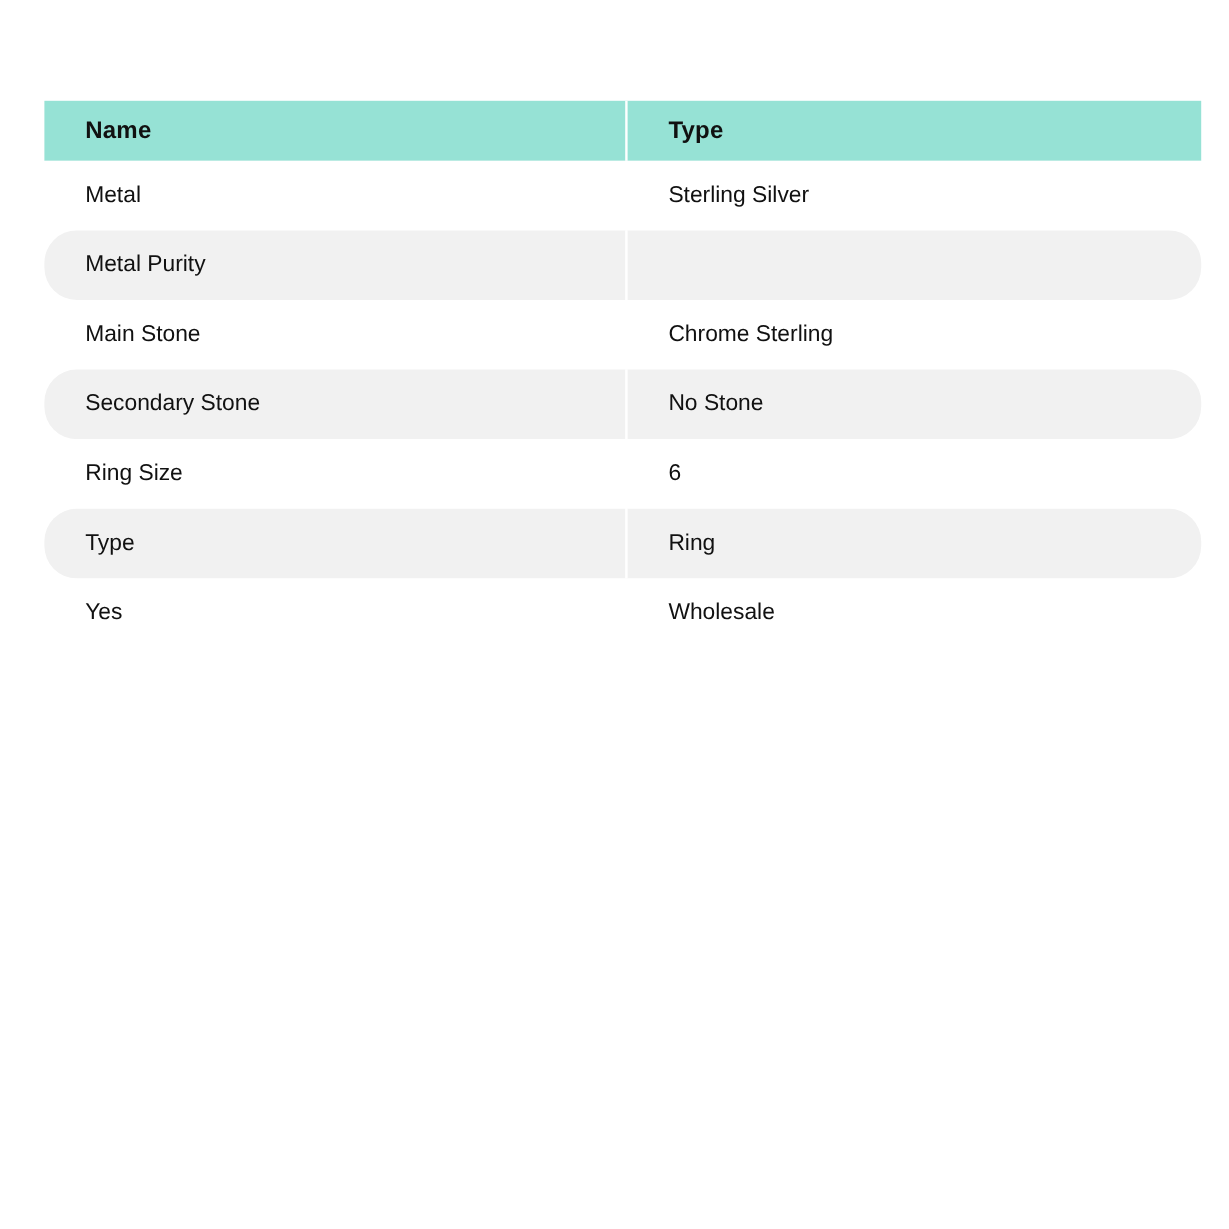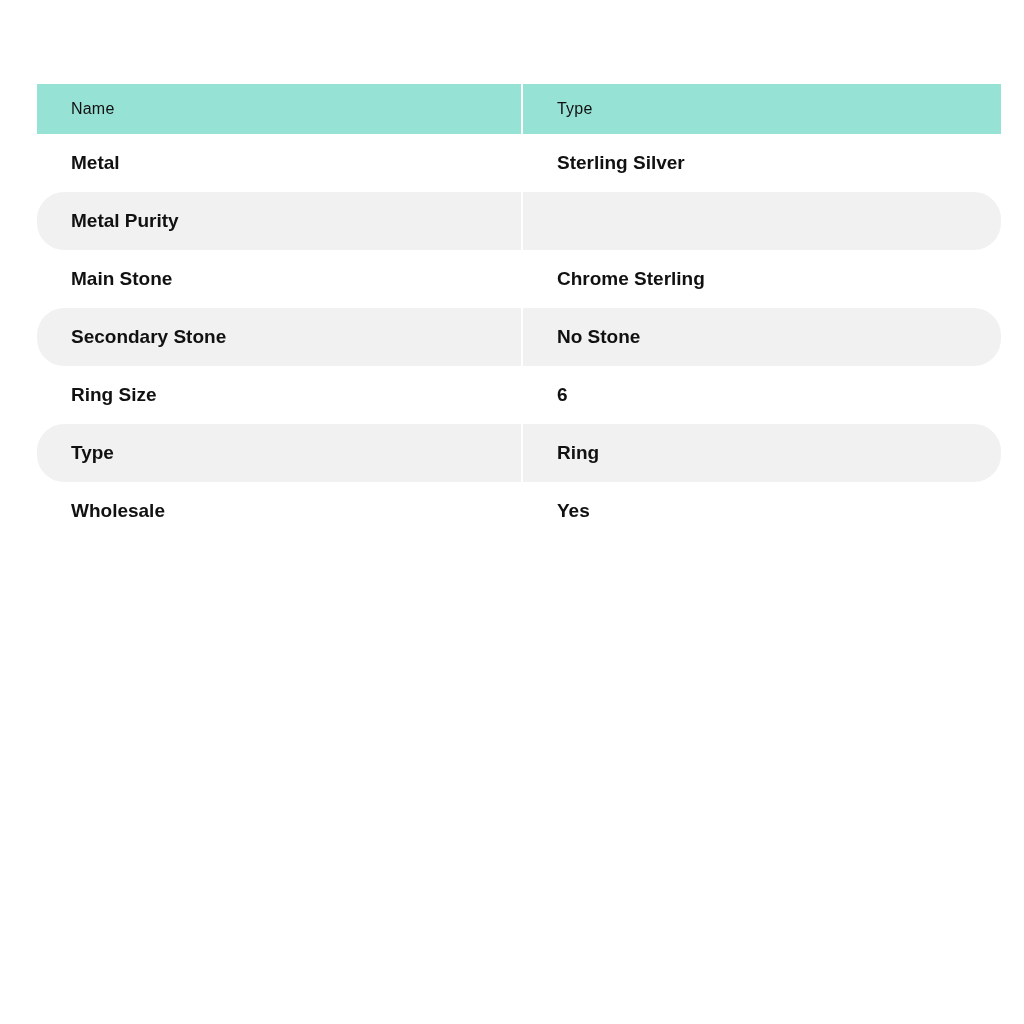--- a/index.html
+++ b/index.html
@@ -19,42 +19,41 @@
   .t-row {
     display: grid;
     grid-template-columns: 486px 1fr;
     align-items: center;
   }
   .t-header {
     height: 50px;
     background: #96e2d5;
   }
   .t-header .t-cell {
-    font-size: 16px;
-    font-weight: 400;
+    font-size: 20px;
+    font-weight: 700;
     letter-spacing: 0.2px;
   }
   .t-data {
     height: 58px;
     background: #ffffff;
   }
   .t-data.alt {
     background: #f1f1f1;
     border-radius: 27px;
   }
   .t-cell {
     height: 100%;
     display: flex;
     align-items: center;
     padding-left: 34px;
     font-size: 19px;
     line-height: 1.2;
     overflow: hidden;
     white-space: nowrap;
-    font-weight: bold;
   }
   .t-cell.name-cell {
     border-right: 2px solid #ffffff;
   }
 </style>
 </head>
 <body>
 
 <div class="spec-table">
 
@@ -86,17 +85,17 @@
     <div class="t-cell name-cell">Ring Size</div>
     <div class="t-cell">6</div>
   </div>
 
   <div class="t-row t-data alt">
     <div class="t-cell name-cell">Type</div>
     <div class="t-cell">Ring</div>
   </div>
 
   <div class="t-row t-data">
+    <div class="t-cell">Yes</div>
     <div class="t-cell name-cell">Wholesale</div>
-    <div class="t-cell">Yes</div>
   </div>
 
 </div>
 
 </body></html>

